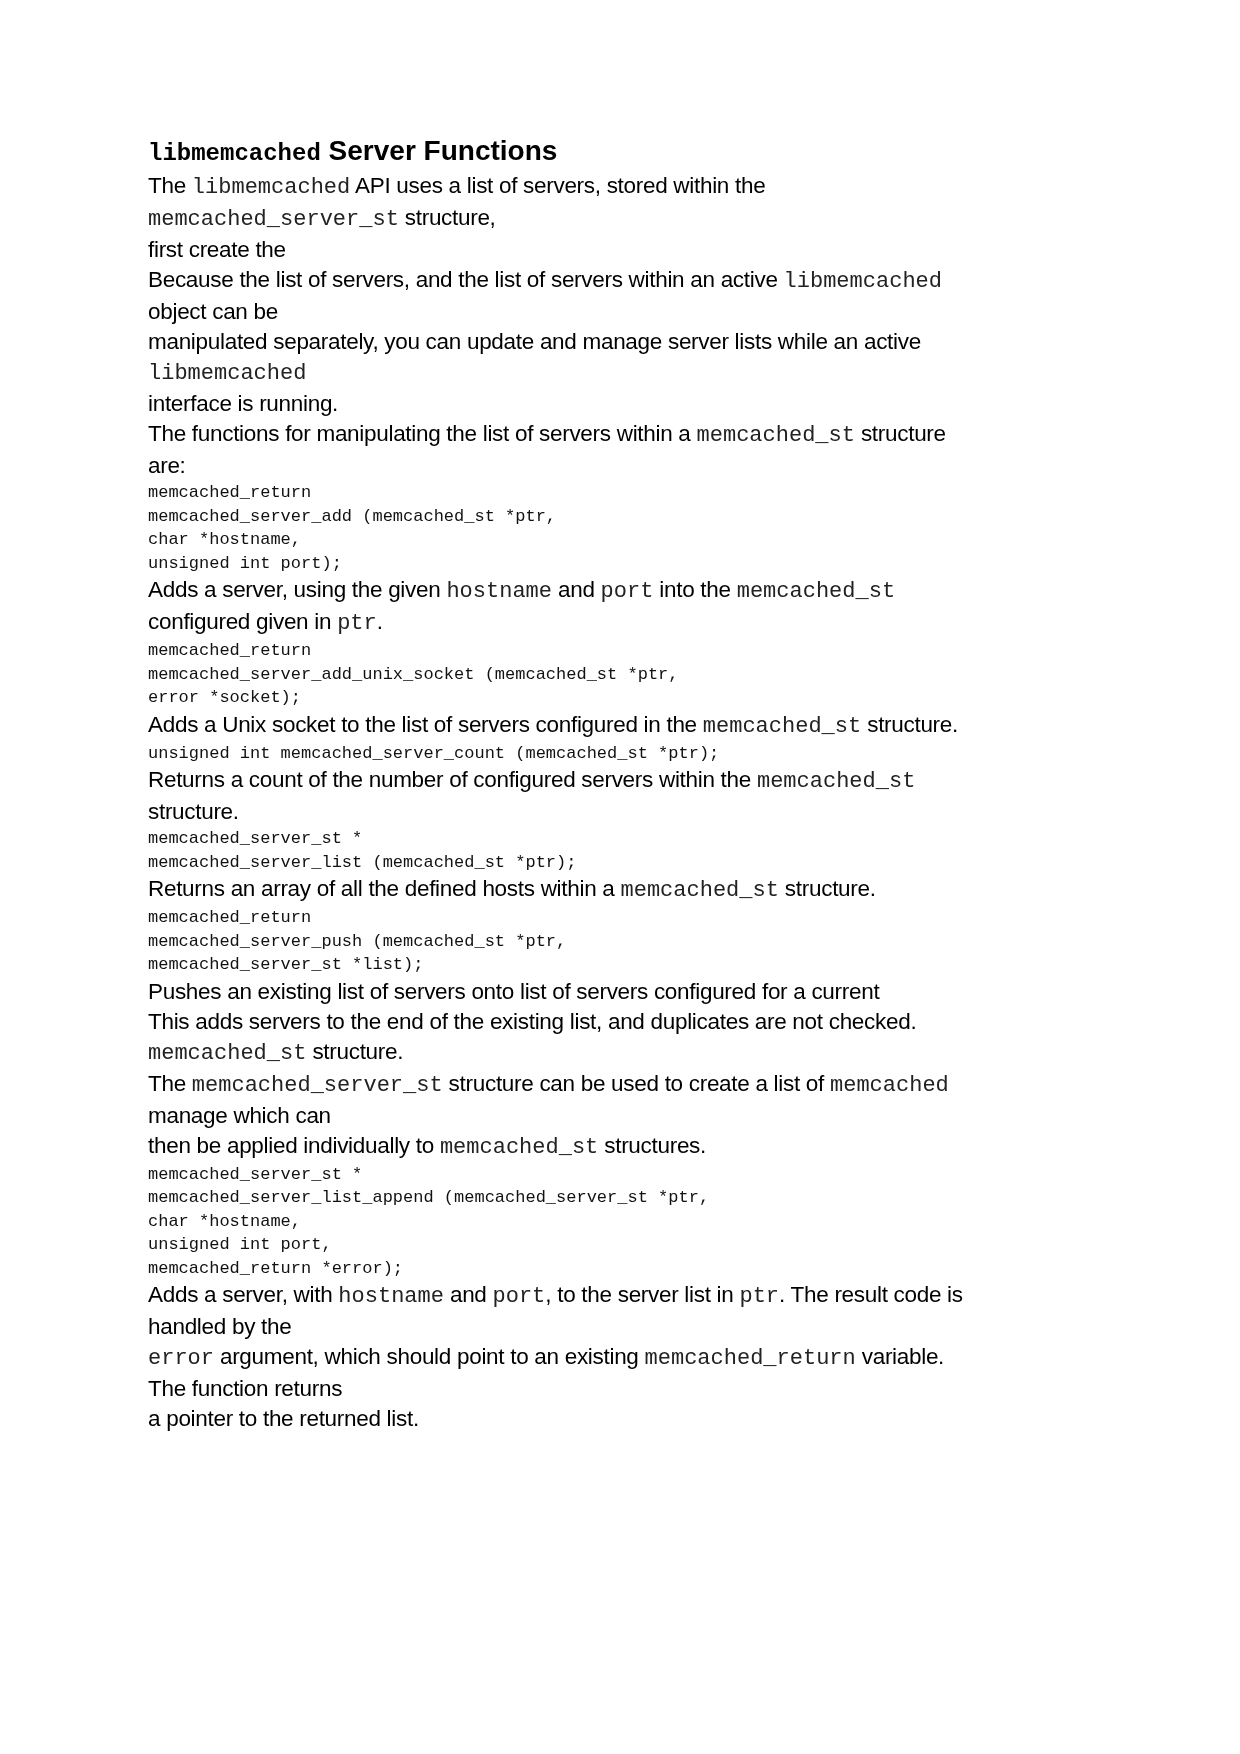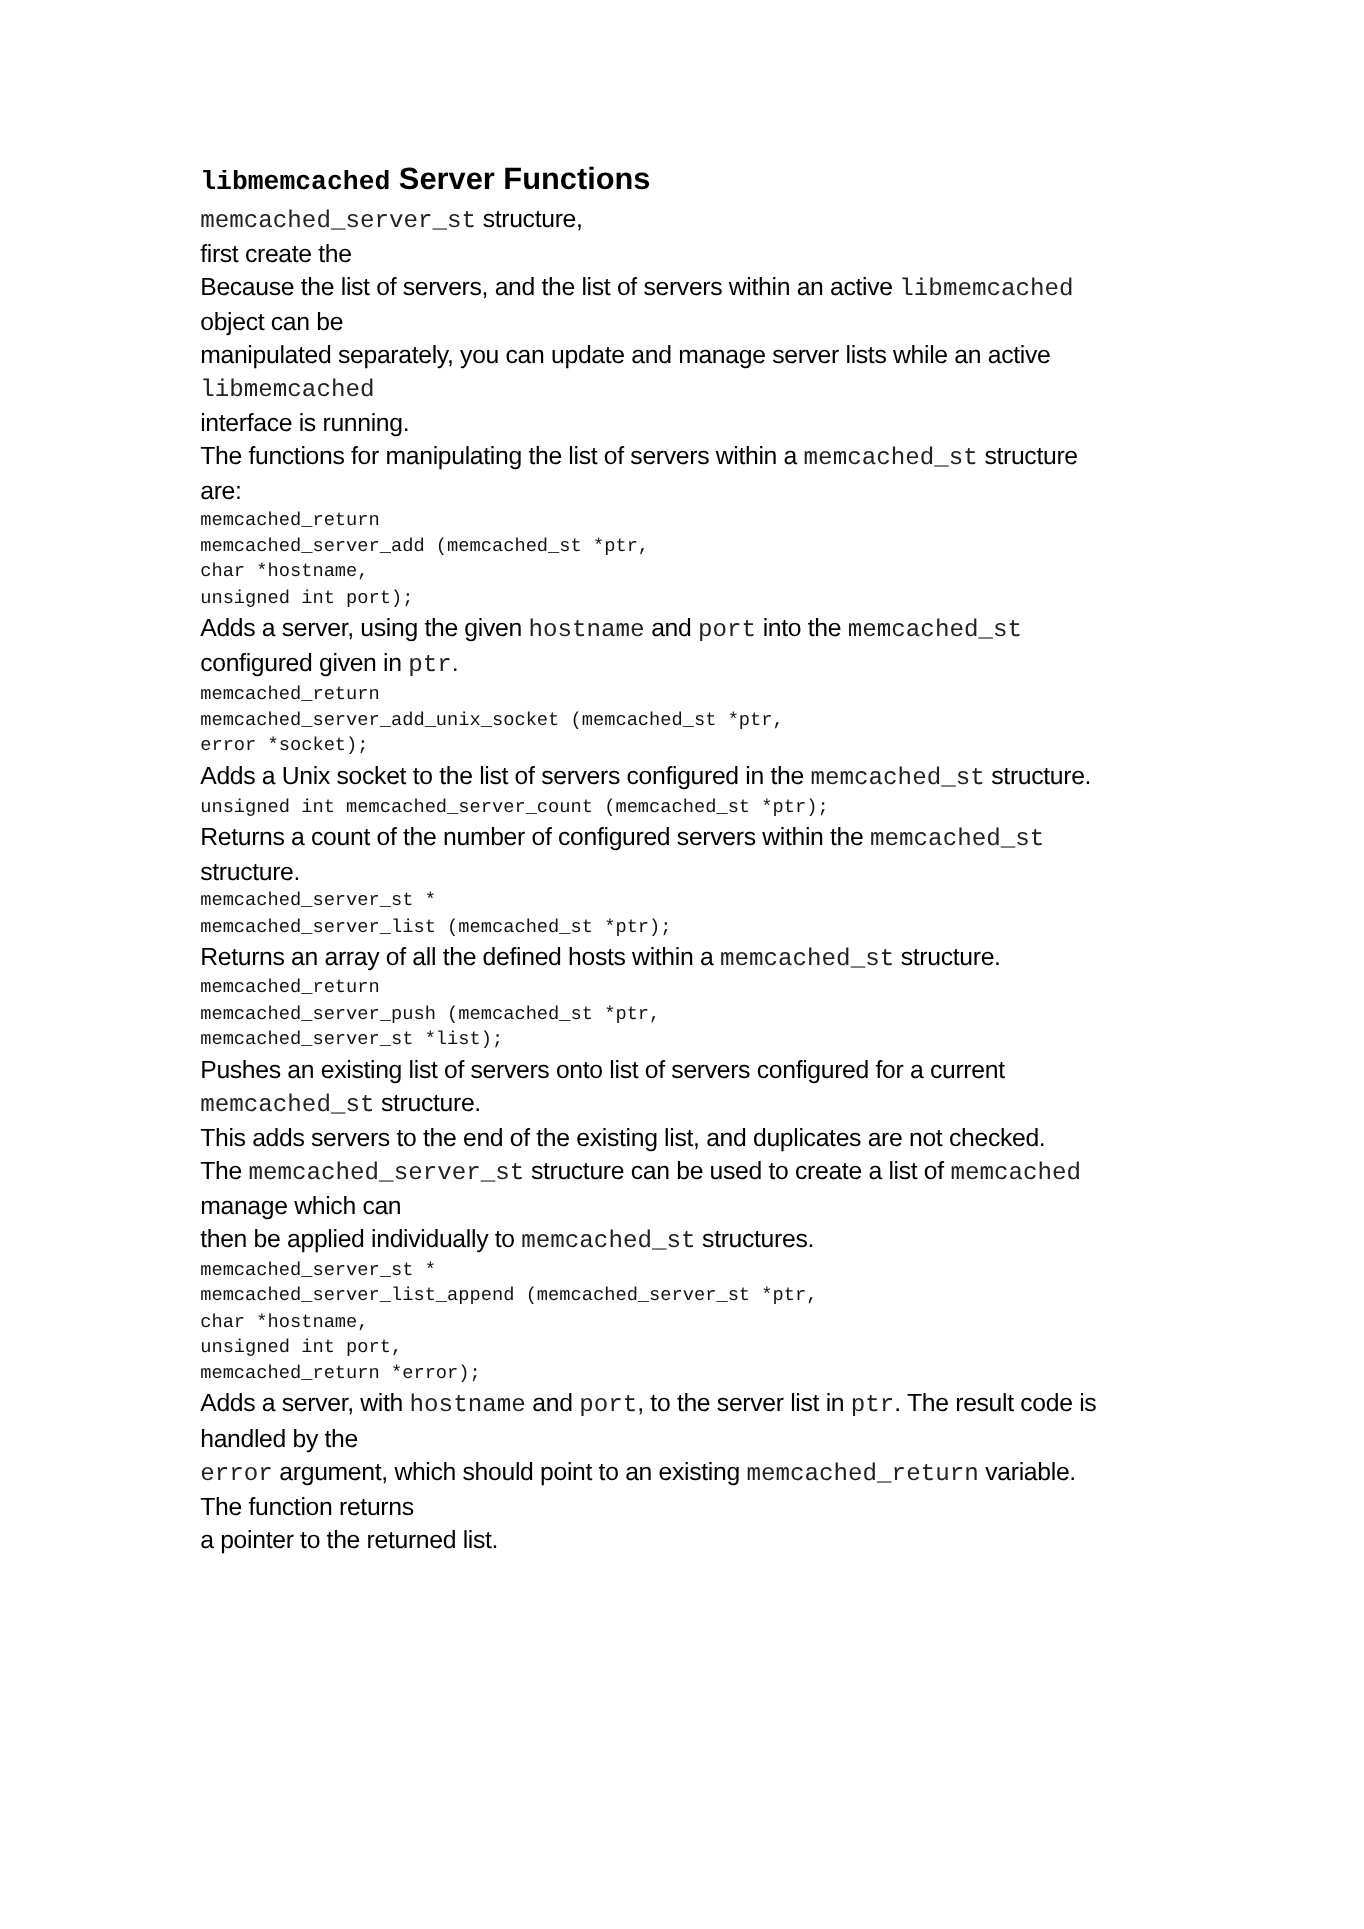--- a/index.html
+++ b/index.html
@@ -1,32 +1,33 @@
 <!DOCTYPE html>
 <html><head>
 <meta charset="utf-8">
 <style>
   html, body { margin: 0; padding: 0; background: #ffffff; }
   body { width: 1240px; height: 1754px; position: relative; overflow: hidden; color: #000; }
-  .page { position: absolute; left: 148px; top: 146px; width: 960px; margin-left: 34px; }
+  .page { position: absolute; left: 148px; top: 134px; width: 960px; }
   .title { font-family: "Liberation Sans", sans-serif; font-weight: bold; font-size: 28px; line-height: 34px; margin: 0; }
   .title .mono { font-family: "Liberation Mono", monospace; font-size: 24px; font-weight: bold; }
   .p { font-family: "Liberation Sans", sans-serif; font-size: 22.5px; line-height: 30px; margin: 0; letter-spacing: -0.3px; }
   .p .c { font-family: "Liberation Mono", "DejaVu Sans Mono", monospace; font-size: 22px; color: #222; letter-spacing: 0; }
   .code { font-family: "Liberation Mono", "DejaVu Sans Mono", monospace; font-size: 17px; line-height: 23.5px; margin: 0; white-space: pre; color: #111; }
 </style>
 </head>
 <body>
 
 <div class="page">
   <h1 class="title">
     <span class="mono">libmemcached</span>
     <span>Server Functions</span>
   </h1>
   <div id="body">
+      <div class="p"><span>The </span><span class="c">libmemcached</span><span>  API uses a list of servers, stored within the</span></div>
       <div class="p"><span class="c">memcached_server_st</span><span>  structure,</span></div>
       <div class="p"><span>first create the</span></div>
       <div class="p"><span>Because the list of servers, and the list of servers within an active </span><span class="c">libmemcached</span></div>
       <div class="p"><span>object can be</span></div>
       <div class="p"><span>manipulated separately, you can update and manage server lists while an active</span></div>
       <div class="p"><span class="c">libmemcached</span></div>
       <div class="p"><span>interface is running.</span></div>
       <div class="p"><span>The functions for manipulating the list of servers within a </span><span class="c">memcached_st</span><span>  structure</span></div>
       <div class="p"><span>are:</span></div>
       <div class="code">memcached_return</div>
@@ -42,22 +43,22 @@
       <div class="code">unsigned int memcached_server_count (memcached_st *ptr);</div>
       <div class="p"><span>Returns a count of the number of configured servers within the </span><span class="c">memcached_st</span></div>
       <div class="p"><span>structure.</span></div>
       <div class="code">memcached_server_st *</div>
       <div class="code">memcached_server_list (memcached_st *ptr);</div>
       <div class="p"><span>Returns an array of all the defined hosts within a </span><span class="c">memcached_st</span><span>  structure.</span></div>
       <div class="code">memcached_return</div>
       <div class="code">memcached_server_push (memcached_st *ptr,</div>
       <div class="code">memcached_server_st *list);</div>
       <div class="p"><span>Pushes an existing list of servers onto list of servers configured for a current</span></div>
+      <div class="p"><span>This adds servers to the end of the existing list, and duplicates are not checked.</span></div>
       <div class="p"><span class="c">memcached_st</span><span>  structure.</span></div>
-      <div class="p"><span>This adds servers to the end of the existing list, and duplicates are not checked.</span></div>
       <div class="p"><span>The </span><span class="c">memcached_server_st</span><span>  structure can be used to create a list of </span><span class="c">memcached</span></div>
       <div class="p"><span>manage which can</span></div>
       <div class="p"><span>then be applied individually to </span><span class="c">memcached_st</span><span>  structures.</span></div>
       <div class="code">memcached_server_st *</div>
       <div class="code">memcached_server_list_append (memcached_server_st *ptr,</div>
       <div class="code">char *hostname,</div>
       <div class="code">unsigned int port,</div>
       <div class="code">memcached_return *error);</div>
       <div class="p"><span>Adds a server, with </span><span class="c">hostname</span><span>  and </span><span class="c">port</span><span>, to the server list in </span><span class="c">ptr</span><span>. The result code is</span></div>
       <div class="p"><span>handled by the</span></div>

